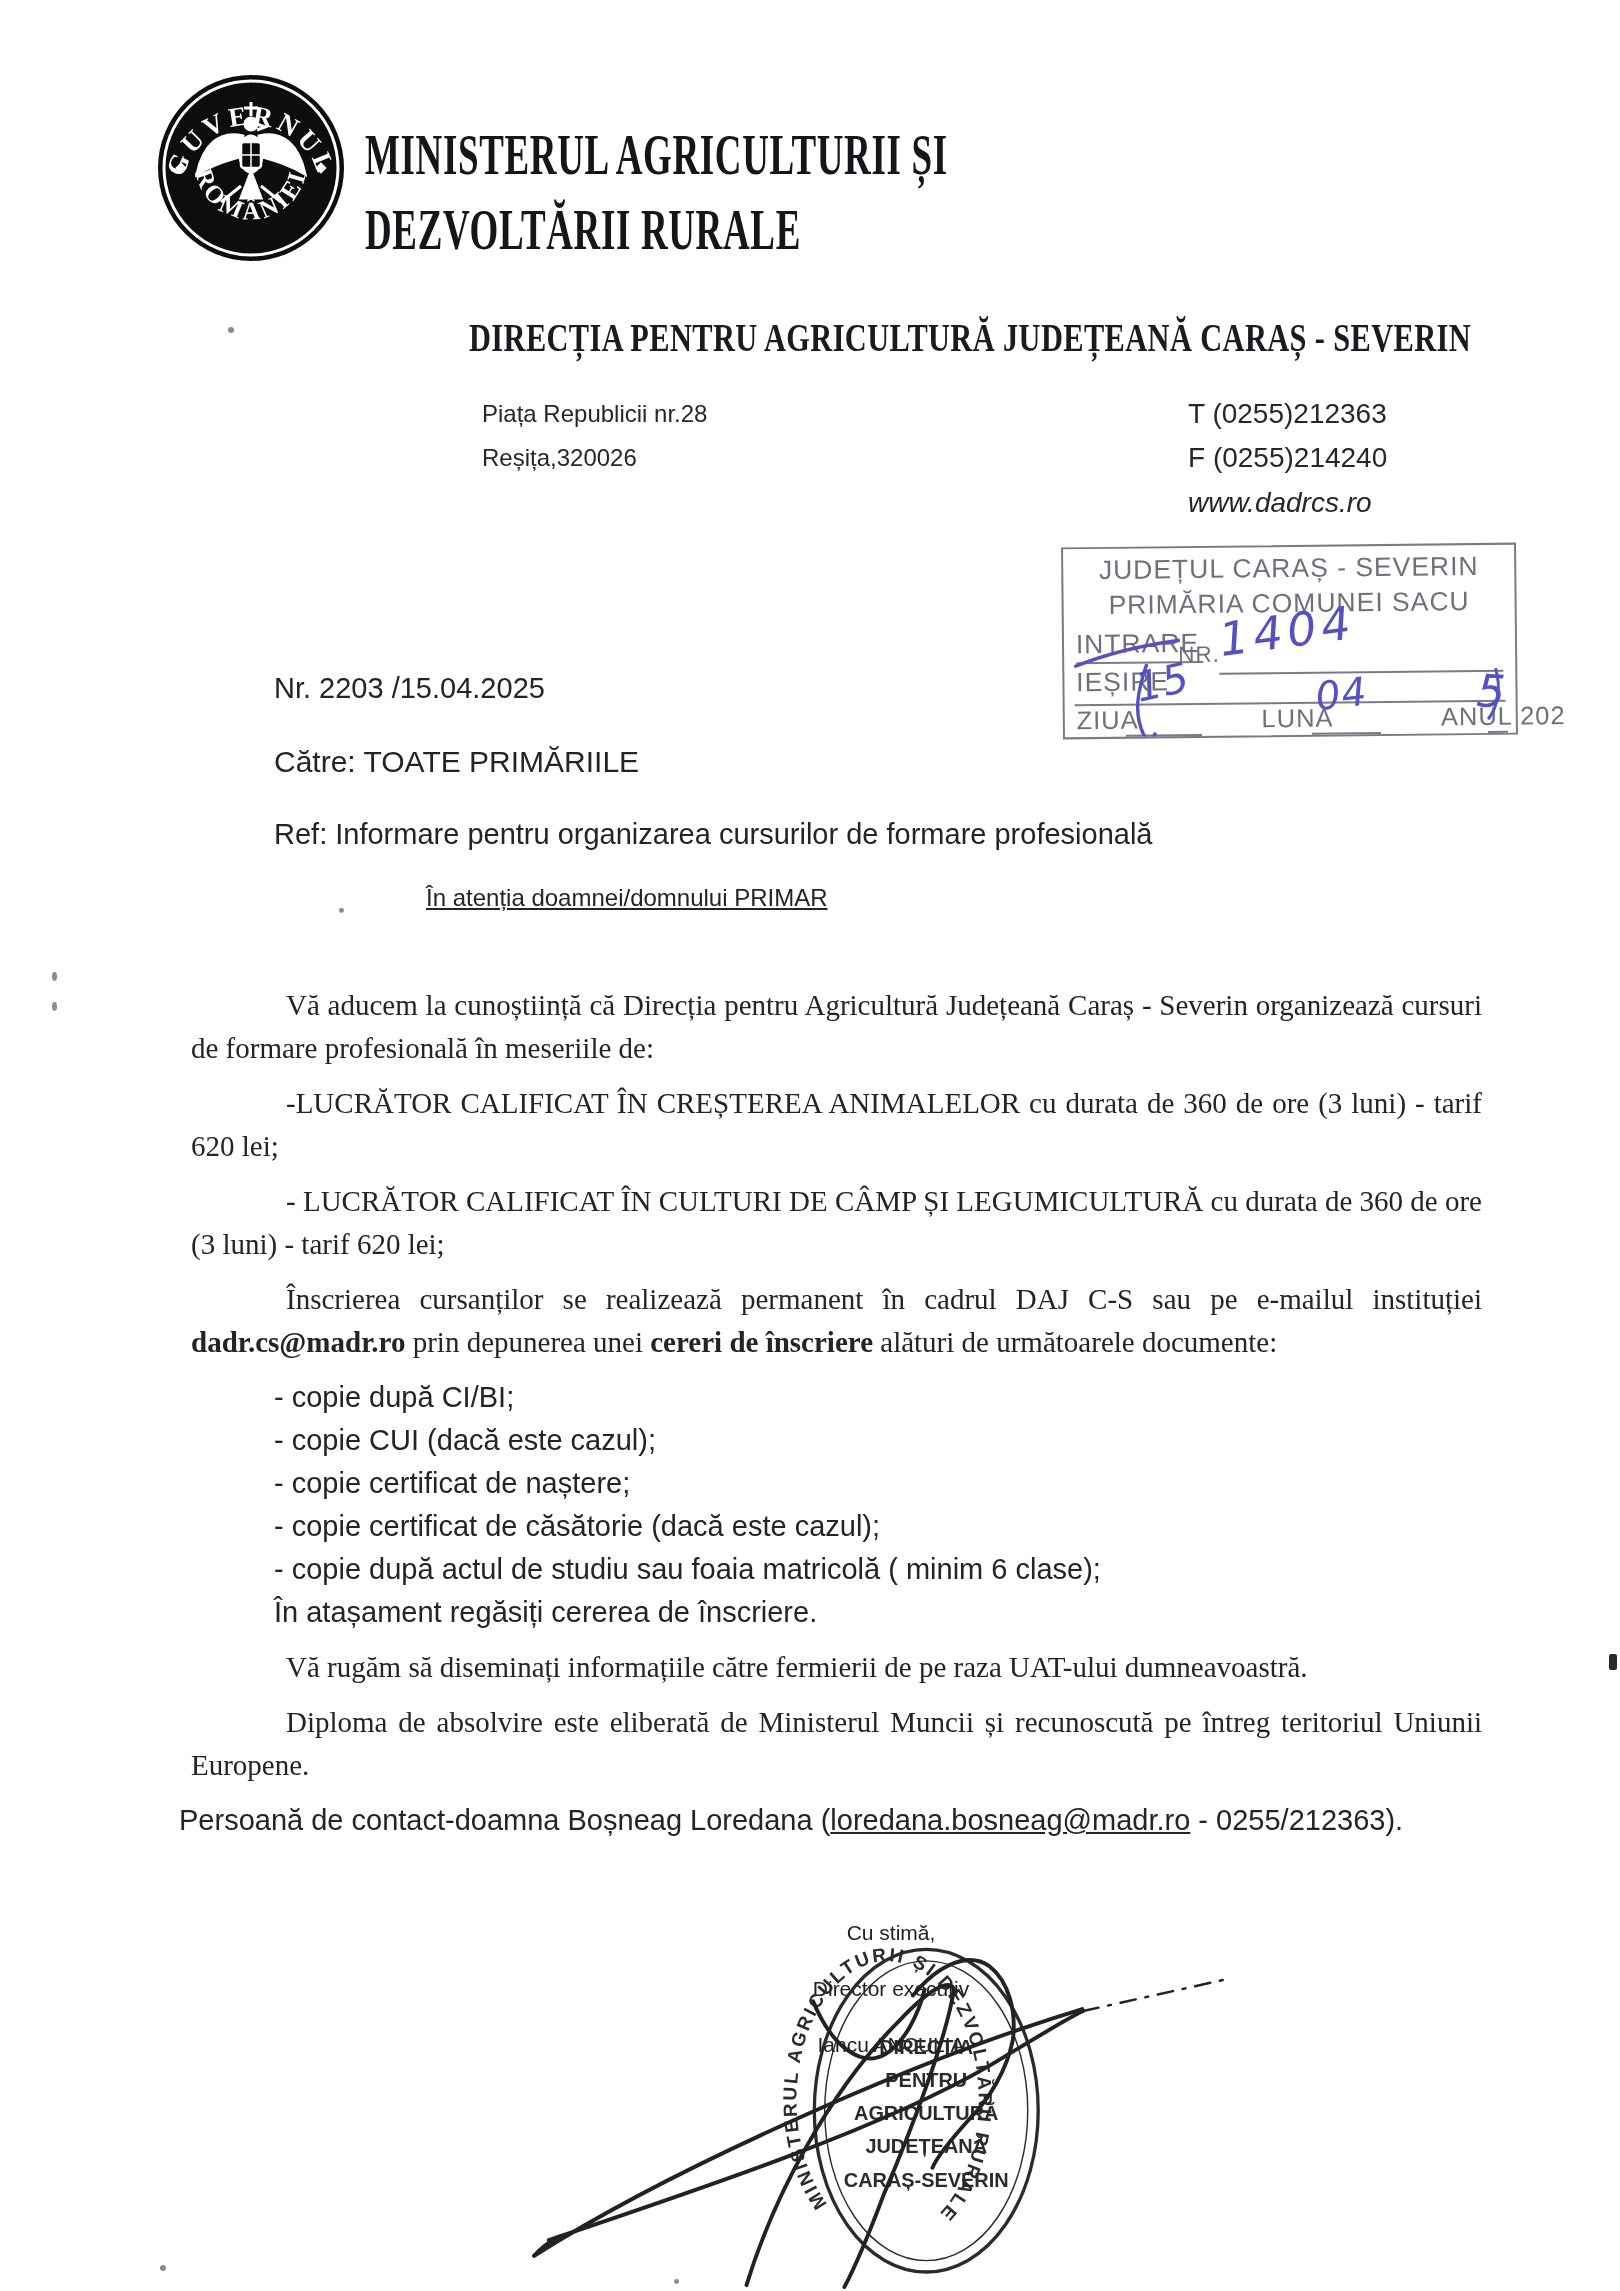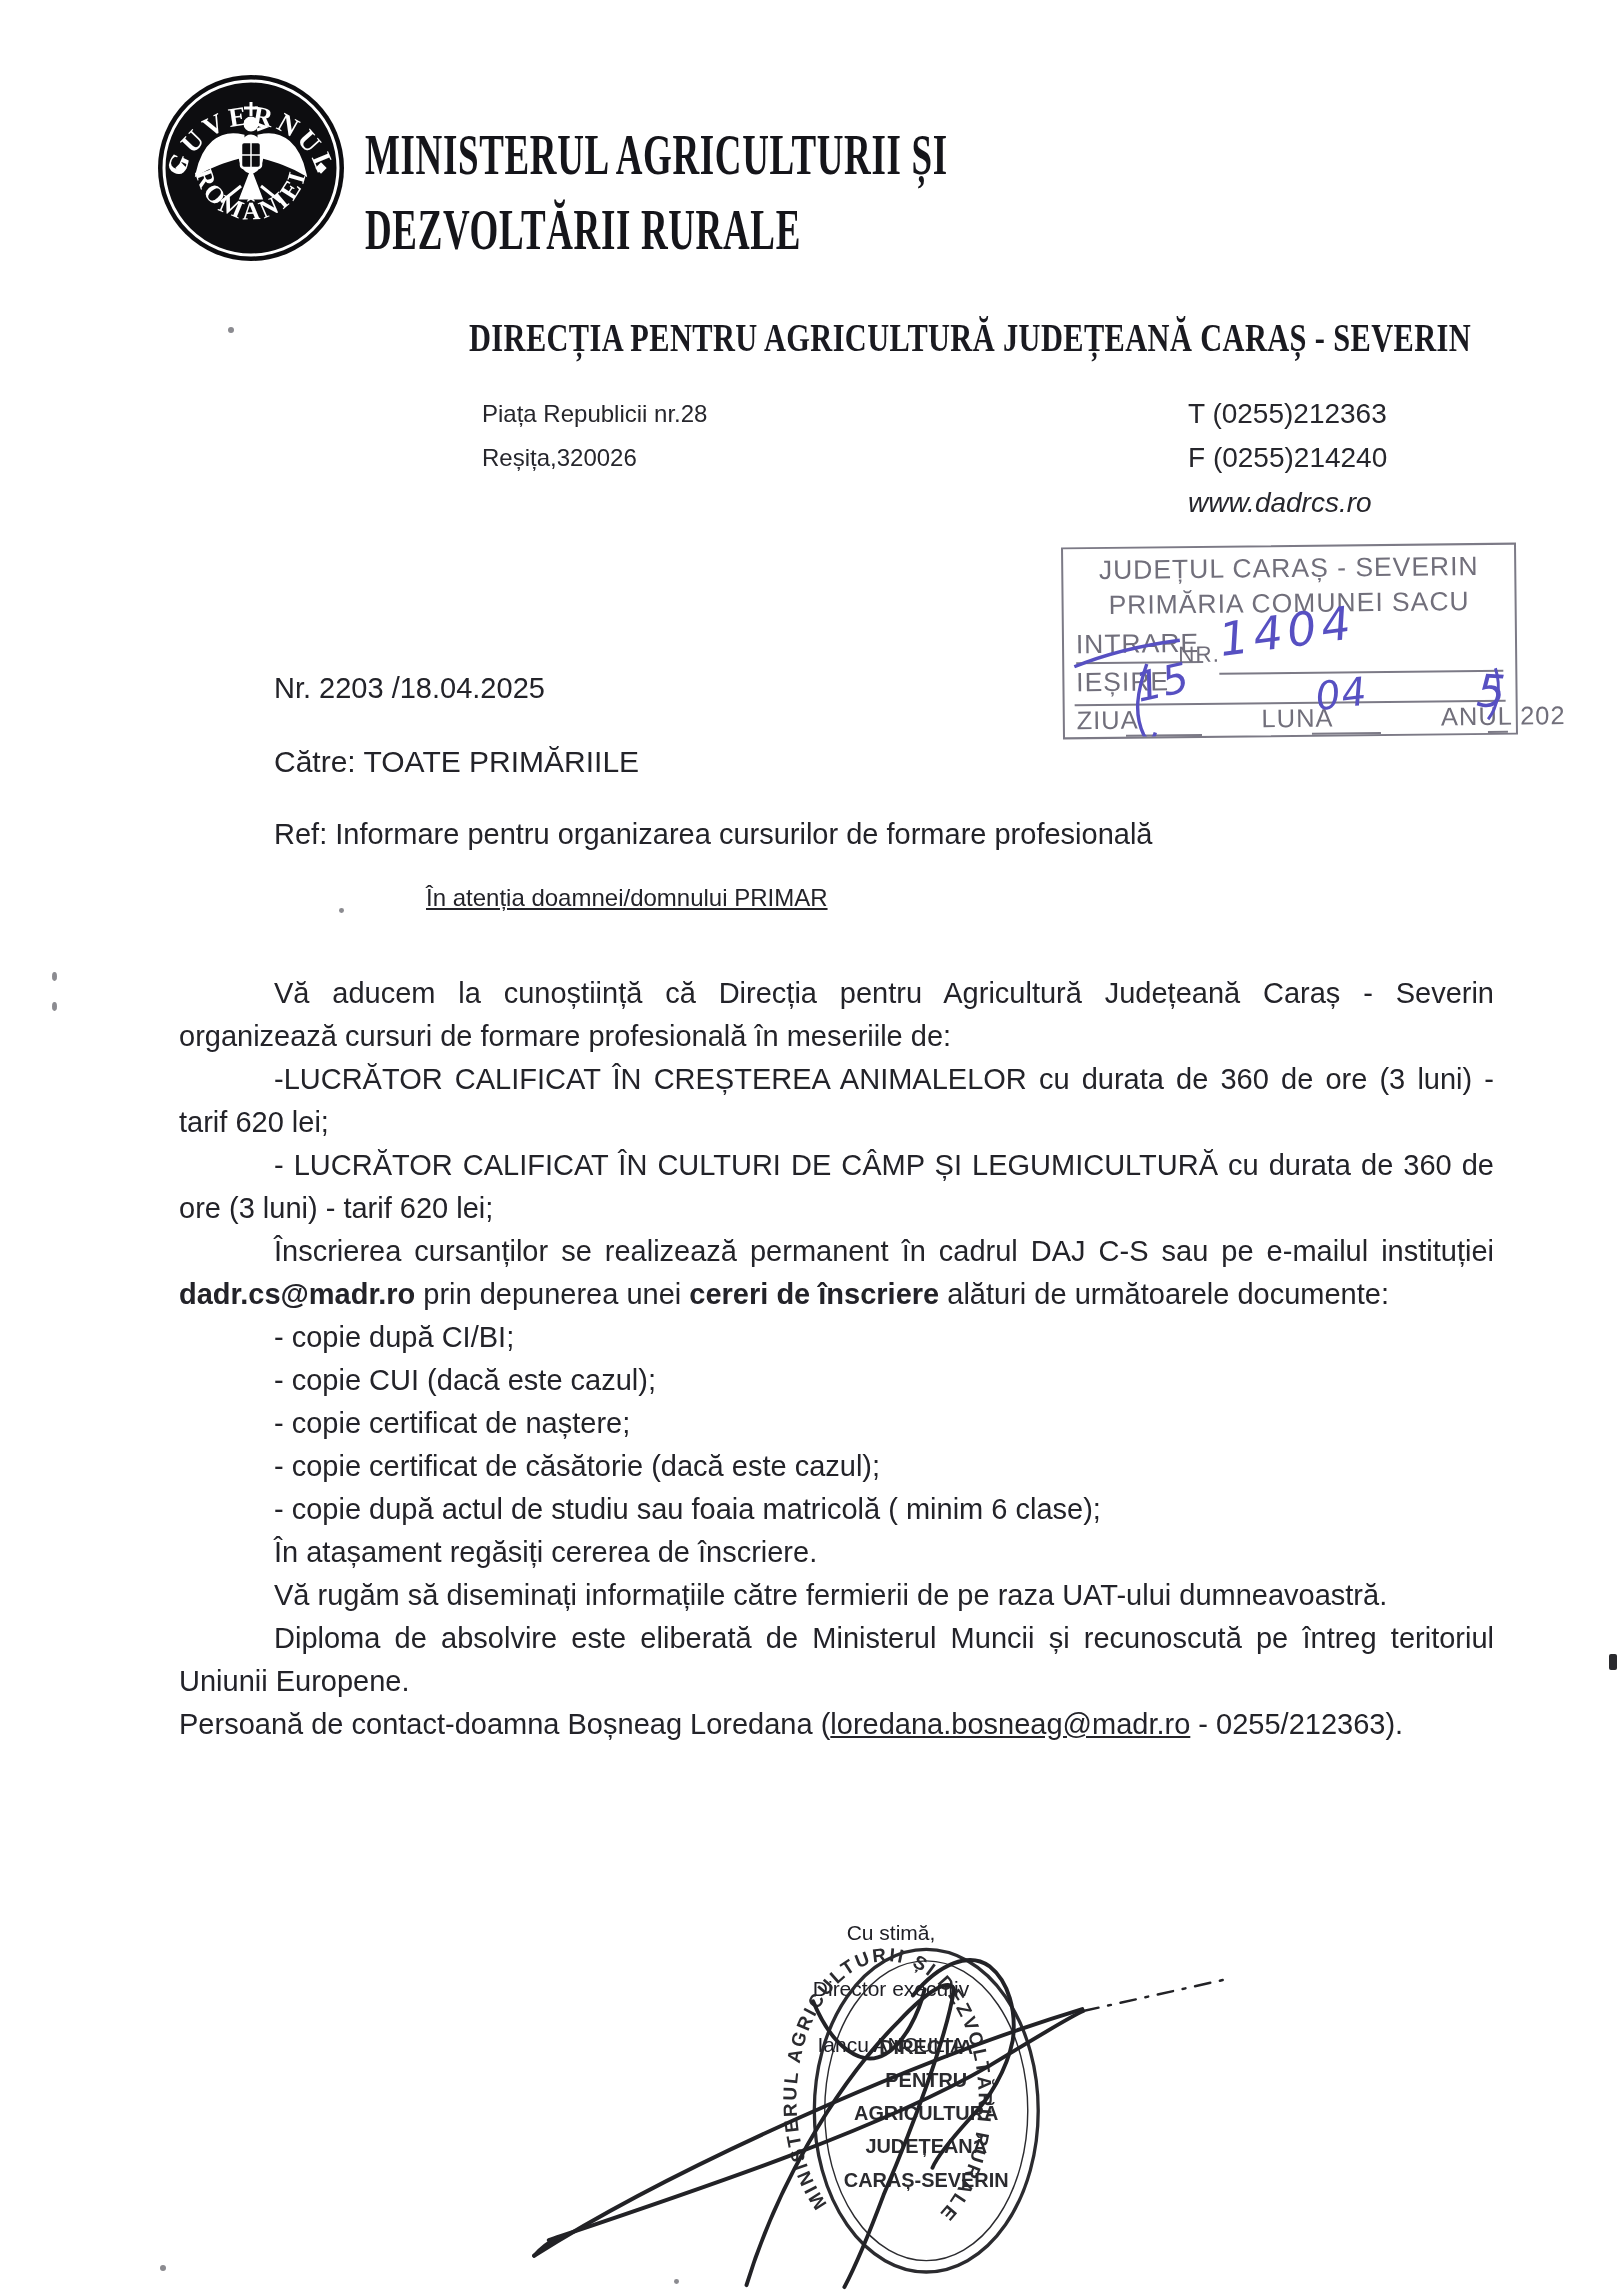--- a/index.html
+++ b/index.html
@@ -36,21 +36,21 @@
   .ink-luna{left:251px;top:125px;font-size:39px;transform:rotate(-6deg);}
   .ink-anul{left:412px;top:120px;font-size:45px;transform:rotate(4deg);}
   
   .nrline{left:274px;top:672px;font-size:29px;}
   .toline{left:274px;top:745px;font-size:30px;}
   .refline{left:274px;top:818px;font-size:29px;}
   .attline{left:426px;top:884px;font-size:24px;text-decoration:underline;}
   
   .bodytext{left:179px;top:972px;width:1315px;font-size:29px;line-height:43px;
             text-align:justify;color:#232329;}
-  .bodytext p{margin:0;text-indent:95px;}
+  .bodytext p{margin:12px;text-indent:95px;font-family:Liberation Serif, serif;}
   .bodytext .li{text-indent:0;padding-left:95px;text-align:left;}
   .em{font-weight:bold;}
   .u{text-decoration:underline;}
   
   .closing{left:690px;top:1905px;width:402px;text-align:center;font-size:21px;line-height:56px;color:#1e1e24;}
   
   .dot{position:absolute;background:#8b8b90;border-radius:50%;}
   .edgemark{left:1609px;top:1654px;width:7.8px;height:15.7px;background:#2a2a2e;border-radius:2px;}
 </style>
 </head>
@@ -132,21 +132,21 @@
     <div class="abs ink ink-ziua">15</div>
     <div class="abs ink ink-luna">04</div>
     <div class="abs ink ink-anul">5</div>
     <svg class="abs" style="left:0;top:0;" width="451" height="188" viewBox="0 0 460 192">
       <path d="M10,120 C45,106 85,98 118,94" stroke="#5750c2" stroke-width="3.5" fill="none"></path>
       <path d="M84,118 C74,146 70,168 80,190 C84,198 90,196 92,188" stroke="#5750c2" stroke-width="3.5" fill="none"></path>
       <path d="M440,126 C446,146 442,166 432,178" stroke="#5750c2" stroke-width="3" fill="none"></path>
     </svg>
   </div>
 
-  <div class="abs nrline">Nr.  2203 /18.04.2025</div>
+  <div class="abs nrline">Nr.  2203 /15.04.2025</div>
   <div class="abs toline">Către: TOATE PRIMĂRIILE</div>
   <div class="abs refline">Ref:  Informare pentru organizarea cursurilor de formare profesională</div>
   <div class="abs attline">În atenția doamnei/domnului PRIMAR</div>
 
   <div class="abs bodytext">
     <p>Vă aducem la cunoștiință că Direcția pentru Agricultură Județeană Caraș - Severin organizează cursuri de formare profesională în meseriile de:</p>
     <p>-LUCRĂTOR CALIFICAT ÎN CREȘTEREA ANIMALELOR cu durata de 360 de ore (3 luni) - tarif 620 lei;</p>
     <p>- LUCRĂTOR CALIFICAT ÎN CULTURI DE CÂMP ȘI LEGUMICULTURĂ cu durata de 360 de ore (3 luni) - tarif 620 lei;</p>
     <p><span>Înscrierea cursanților se realizează permanent în cadrul DAJ C-S sau pe e-mailul instituției </span><span class="em">dadr.cs@madr.ro</span><span> prin depunerea unei </span><span class="em">cereri de înscriere</span><span> alături de următoarele documente:</span></p>
     <div class="li">- copie după CI/BI;</div>

